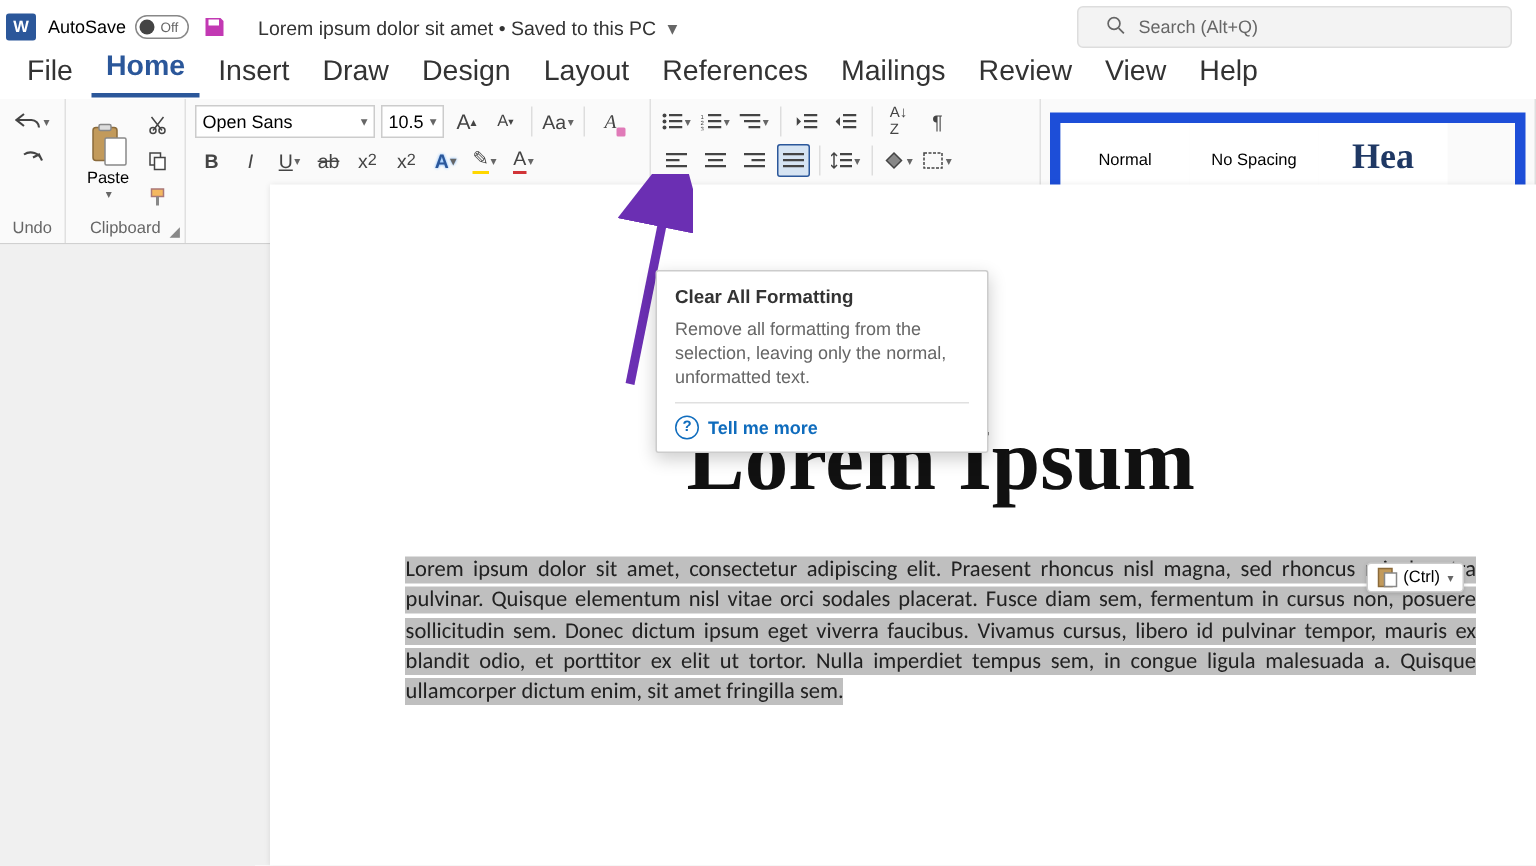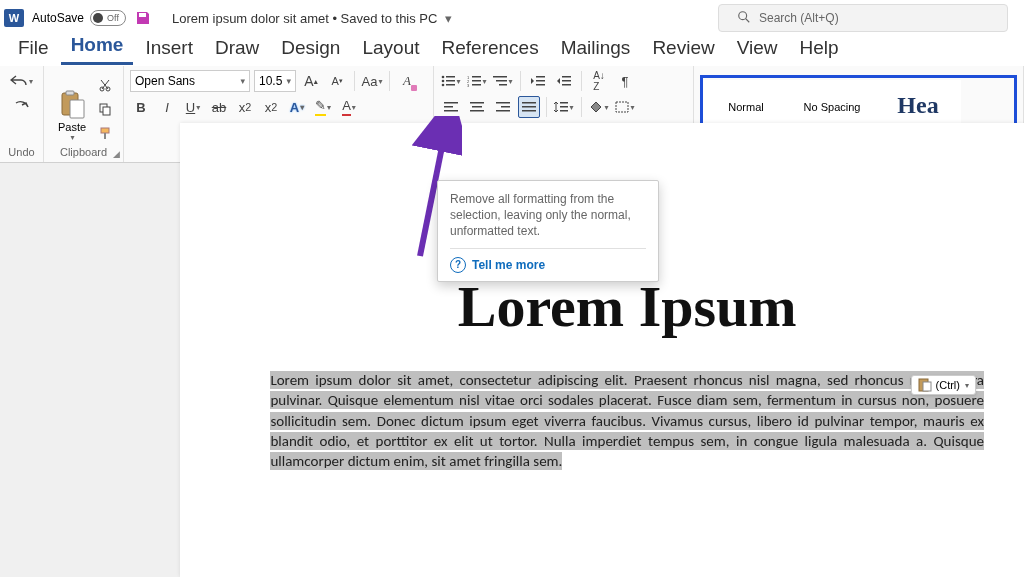--- a/index.html
+++ b/index.html
@@ -38,21 +38,21 @@
 .combo { height: 22px; border: 1px solid #ccc; background: #fff; display: flex; align-items: center; padding: 0 4px; font-size: 12px; }
 .combo-caret { margin-left: auto; color: #666; font-size: 9px; }
 .font-combo { width: 120px; }
 .size-combo { width: 42px; }
 .paste-btn { display: flex; flex-direction: column; align-items: center; padding: 2px; width: 44px; }
 .paste-icon { width: 28px; height: 32px; display:flex; align-items:center; justify-content:center; font-size:22px;}
 .paste-label { font-size: 11px; }
 .style-item { width: 86px; height: 54px; border: 1px solid transparent; display: flex; flex-direction:column; align-items: center; justify-content: center; font-size: 11px; cursor: pointer; background:#fff; }
 .style-item .preview { font-size: 13px; margin-bottom: 4px; }
 .style-heading .preview { font-family: Liberation Serif, serif; font-size: 24px; font-weight: bold; color: #1f3864; }
-.styles-row { display:flex; gap:0; border:3px solid #1d4ed8; height:64px; align-items:center; overflow:hidden;}
+.styles-row { display:flex; gap:0; border:7px solid #1d4ed8; height:64px; align-items:center; overflow:hidden;}
 
 .page-area { position: absolute; top: 163px; left: 0; right: 0; bottom: 0; background: #f0f0f0; display: flex; }
 .ruler-pane { width: 182px; background: #f0f0f0; }
 .page { margin-left: 0; margin-top: -40px; background: #fff; width: 850px; padding: 60px 40px 20px 90px; box-shadow: 0 0 4px rgba(0,0,0,.1); position: relative; }
 .doc-heading { font-family: Georgia, "Times New Roman", serif; font-size: 58px; text-align: center; margin: 90px 0 30px 0; color: #111; }
 .paste-opts { position: absolute; right: 48px; top: 252px; border: 1px solid #ccc; background: #fff; padding: 2px 6px; font-size: 11px; display: flex; align-items: center; gap: 4px; border-radius:3px; box-shadow:0 1px 3px rgba(0,0,0,.15);}
 .body-text { font-family: Calibri, sans-serif; font-size: 15px; line-height: 1.35; color: #222; text-align: justify; }
 .sel { background: #bfbfbf; }
 
 .tooltip { position: absolute; left: 437px; top: 180px; width: 222px; background: #fff; border: 1px solid #ccc; box-shadow: 0 4px 12px rgba(0,0,0,.2); border-radius: 2px; padding: 10px 12px 8px 12px; z-index: 50; }
@@ -129,21 +129,21 @@
       <div class="rbtn">
           <svg width="18" height="14" viewBox="0 0 18 14">
             <path d="M3 3 a8 8 0 0 1 12 4 M15 7 l-2 -4 l-4 2" stroke="#444" stroke-width="1.4" fill="none"></path>
           </svg>
         </div>
     </div>
     <div class="group-label">Undo</div>
   </div>
 
   <div class="group clipboard-group">
-    <div class="group-content" style="flex-direction:row; align-items:flex-end; gap:2px;">
+    <div class="group-content" style="flex-direction:row; align-items:center; gap:2px;">
       <div class="paste-btn">
         <div class="paste-icon">
           <svg width="26" height="30" viewBox="0 0 26 30">
               <rect x="3" y="3" width="16" height="22" rx="2" fill="#c29a5b" stroke="#8a6a3a"></rect>
               <rect x="7" y="1" width="8" height="4" rx="1" fill="#ddd" stroke="#888"></rect>
               <rect x="11" y="10" width="14" height="18" rx="1" fill="#fff" stroke="#888"></rect>
             </svg>
         </div>
         <span class="paste-label">Paste</span>
         <span class="caret-sm">▾</span>
@@ -363,20 +363,21 @@
           <rect x="5" y="4" width="8" height="9" fill="#fff" stroke="#888"></rect>
         </svg>
       <span>(Ctrl)</span>
       <span class="caret-sm">▾</span>
     </div>
     <p class="body-text"><span class="sel">Lorem ipsum dolor sit amet, consectetur adipiscing elit. Praesent rhoncus nisl magna, sed rhoncus mi pharetra pulvinar. Quisque elementum nisl vitae orci sodales placerat. Fusce diam sem, fermentum in cursus non, posuere sollicitudin sem. Donec dictum ipsum eget viverra faucibus. Vivamus cursus, libero id pulvinar tempor, mauris ex blandit odio, et porttitor ex elit ut tortor. Nulla imperdiet tempus sem, in congue ligula malesuada a. Quisque ullamcorper dictum enim, sit amet fringilla sem.</span></p>
   </div>
 </div>
 
 <div class="tooltip">
+  <div class="tooltip-title">Clear All Formatting</div>
   <div class="tooltip-body">Remove all formatting from the selection, leaving only the normal, unformatted text.</div>
   <div class="tooltip-link">
     <span class="q">?</span>
     <span>Tell me more</span>
   </div>
 </div>
 
 <svg class="arrow" width="60" height="150">
   <defs>
       <marker id="ah" markerWidth="10" markerHeight="10" refX="5" refY="5" orient="auto">

